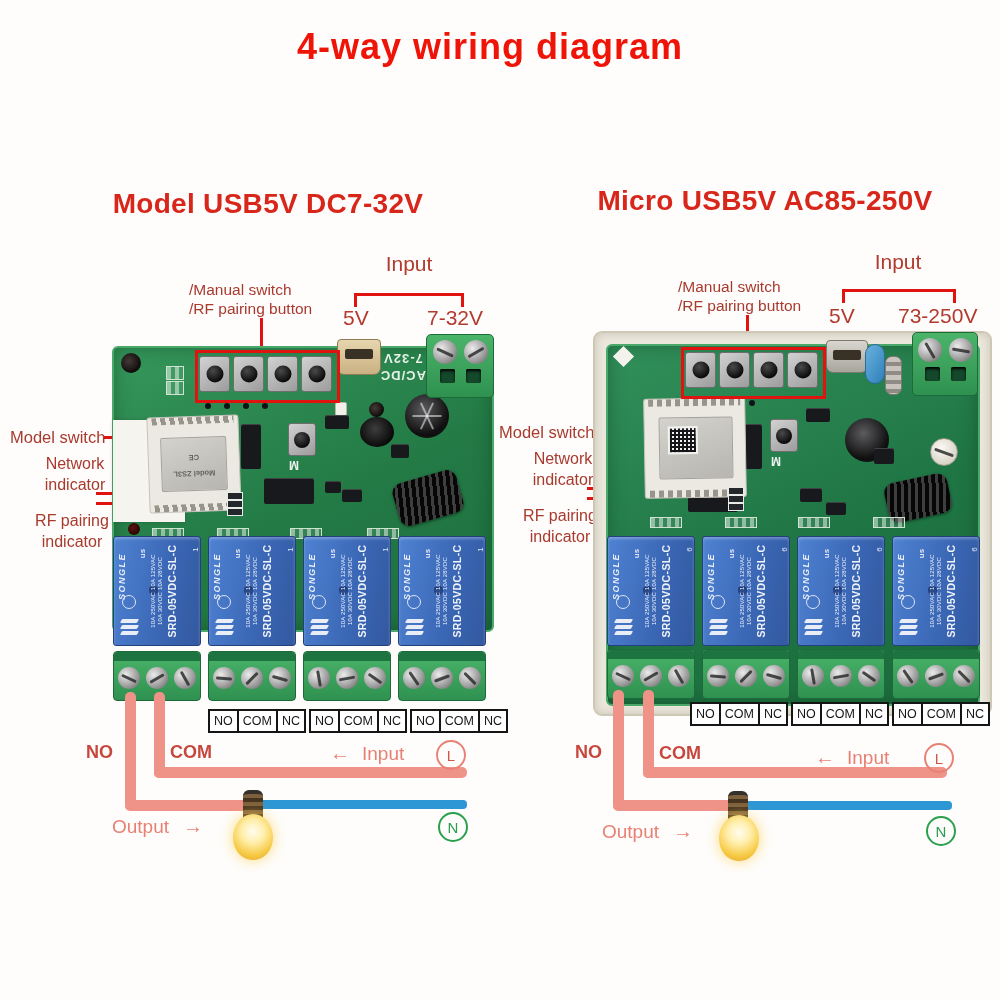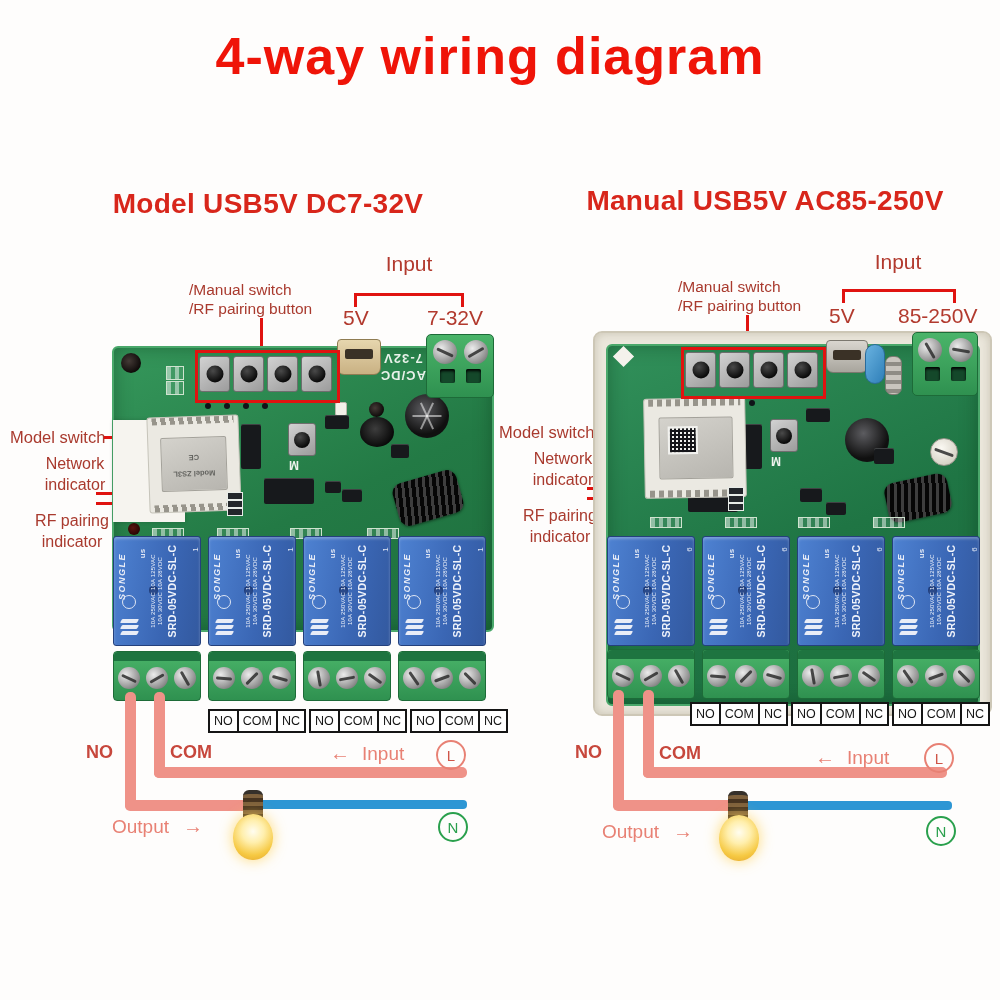--- a/index.html
+++ b/index.html
@@ -1,20 +1,20 @@
 <!DOCTYPE html>
 <html><head>
 <meta charset="utf-8">
 <style>
   html,body{margin:0;padding:0;background:#fff;}
   .stage{position:relative;width:1000px;height:1000px;background:#fefdfc;overflow:hidden;
          font-family:"Liberation Sans",sans-serif;}
   
   .title{position:absolute;left:0;right:20px;top:26px;text-align:center;color:#ef1408;
-         font-size:52px;font-weight:bold;letter-spacing:1px;}
+         font-size:36px;font-weight:bold;letter-spacing:1px;}
   .btitle{position:absolute;color:#d8261b;font-size:28px;font-weight:bold;text-align:center;letter-spacing:.3px;}
   
   .ann{position:absolute;color:#a93a2e;font-size:15.5px;line-height:19px;}
   .ann.big{font-size:21px;color:#b23a2e;}
   .ann.ctr{text-align:center;}
   .ldr{position:absolute;background:#e01310;}
   .redbox{position:absolute;border:3px solid #e01310;z-index:30;}
   .bracket{position:absolute;height:11px;border-top:3px solid #e01310;border-left:3px solid #e01310;border-right:3px solid #e01310;}
   
   .case{position:absolute;background:#ebe7dc;border:2px solid #cdc7b6;border-radius:9px;box-shadow:inset 0 0 10px rgba(120,110,80,.3);}
@@ -391,31 +391,31 @@
       </div>
     <div class="wlbl soft" style="left:112px;top:815px">
       <span>Output</span><span class="arr" style="margin-left:14px">→</span>
     </div>
     <div class="circ neut" style="left:438px;top:812px">
         <span>N</span>
       </div>
   </div>
 
   <div>
-    <div class="btitle" style="left:565px;top:185px;width:400px">Manual USB5V AC85-250V</div>
+    <div class="btitle" style="left:565px;top:185px;width:400px">Micro USB5V AC85-250V</div>
 
     <div class="ann" style="left:678px;top:277px">
       <span style="display:block">/Manual switch</span>
       <span style="display:block">/RF pairing button</span>
     </div>
     <div class="ldr" style="left:746px;top:315px;width:3px;height:33px"></div>
     <div class="ann big ctr" style="left:843px;top:252px;width:110px">Input</div>
     <div class="bracket" style="left:842px;top:289px;width:108px"></div>
     <div class="ann big" style="left:829px;top:306px">5V</div>
-    <div class="ann big" style="left:898px;top:306px">85-250V</div>
+    <div class="ann big" style="left:898px;top:306px">73-250V</div>
     <div class="ann" style="left:499px;top:423px;font-size:16.5px">Model switch</div>
     <div class="ldr" style="left:596px;top:430px;width:190px;height:3px"></div>
     <div class="ann ctr" style="left:524px;top:448px;width:78px;font-size:16px;line-height:21px">
       <span style="display:block">Network</span>
       <span style="display:block">indicator</span>
     </div>
     <div class="ldr" style="left:587px;top:487px;width:153px;height:3px"></div>
     <div class="ldr" style="left:587px;top:497px;width:153px;height:3px"></div>
     <div class="ann ctr" style="left:518px;top:505px;width:84px;font-size:16px;line-height:21px">
       <span style="display:block">RF pairing</span>

